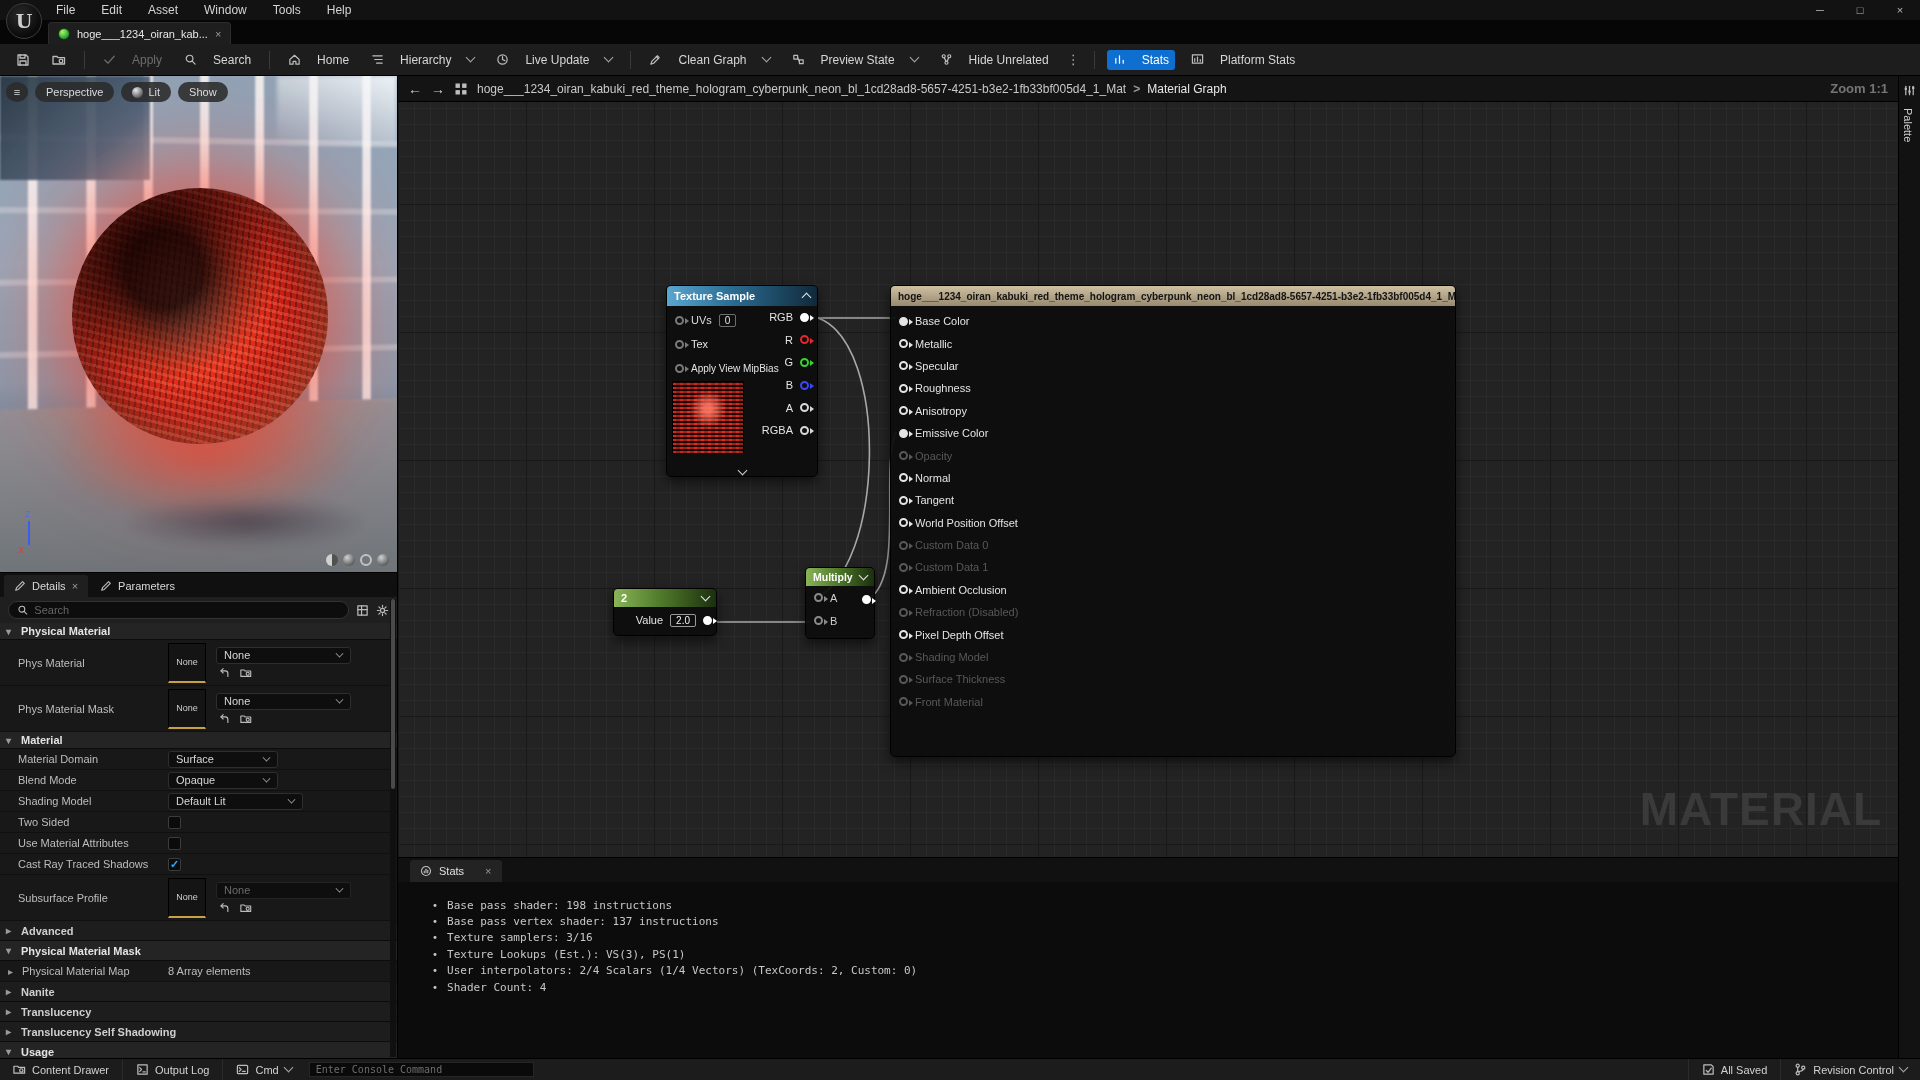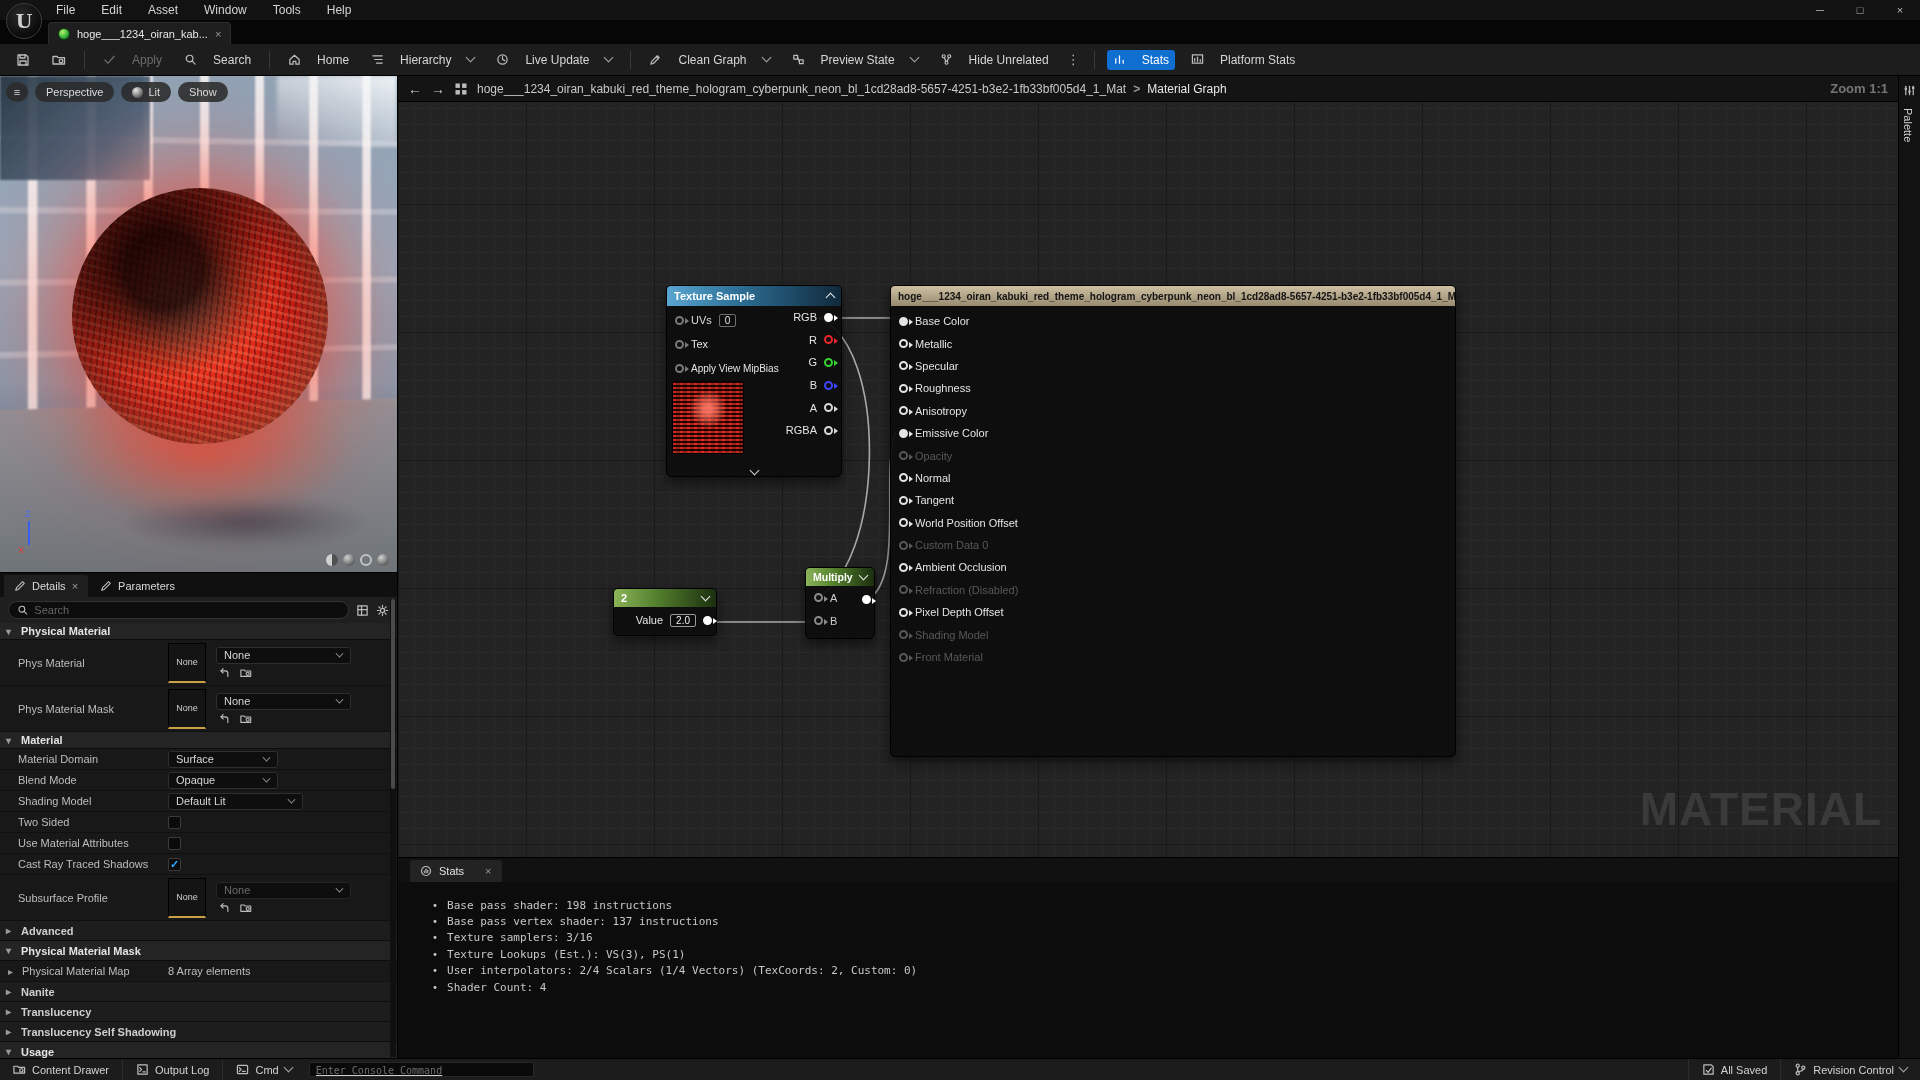--- a/index.html
+++ b/index.html
@@ -180,21 +180,21 @@
   #slines { margin:15px 0 0 34px; font-family:"DejaVu Sans Mono", monospace; font-size:11px; color:#c8c8c8; }
   .sline { height:16.4px; display:flex; align-items:center; gap:9px; }
   .sbul { font-size:10px; }
 
   
   #statusbar { left:0; top:1058px; width:1920px; height:22px; background:#1c1c1c; border-top:1px solid #000;
                display:flex; align-items:center; font-size:11px; color:#d2d2d2; }
   .sbtn { display:flex; align-items:center; gap:6px; padding:0 13px; height:100%; border-right:1px solid #2b2b2b; }
   .sbtn.noline { border-right:none; }
   #console { width:225px; height:15px; background:#0a0a0a; border:1px solid #262626; margin-left:4px;
-             display:flex; align-items:flex-end; padding:0 6px;text-decoration:underline; }
+             display:flex; align-items:center; padding:0 6px; }
   #console input { background:none; border:none; outline:none; width:100%; color:#8a8a8a;
                    font-family:"DejaVu Sans Mono", monospace; font-size:10px; }
   #console input::placeholder { color:#6e6e6e; }
   #sright { margin-left:auto; display:flex; height:100%; }
   #sright .sbtn { border-right:none; border-left:1px solid #2b2b2b; }
 </style>
 </head>
 <body>
 
 <div id="app">
@@ -564,21 +564,21 @@
       <span id="zoomlabel">Zoom 1:1</span>
     </div>
 
     <svg id="wires" width="1500" height="982">
       <path d="M420 242 C450 242 470 242 498 242"></path>
       <path d="M420 242 C492 268 486 494 417 522"></path>
       <path d="M316 546 C350 546 382 546 413 546"></path>
       <path d="M472 522 C506 498 482 394 498 356"></path>
     </svg>
 
-    <div class="node" style="left:268px; top:209px; width:176px; height:192px;">
+    <div class="node" style="left:268px; top:209px; width:152px; height:192px;">
       <div class="nhead hdr-blue">
           <span>Texture Sample</span>
           <span class="chev up"></span>
         </div>
       <div style="position:absolute; left:0; top:22px;">
         <div class="pin" style="height:24px; color:#dcdcdc;">
           <span class="pdot" style="color:#7a7a7a;"></span>
           <span>UVs</span>
           <span class="uvbox">0</span>
         </div>
@@ -691,35 +691,43 @@
             <span>Tangent</span>
           </div>
         <div class="pin">
             <span class="pdot"></span>
             <span>World Position Offset</span>
           </div>
         <div class="pin dis">
             <span class="pdot"></span>
             <span>Custom Data 0</span>
           </div>
+        <div class="pin dis">
+            <span class="pdot"></span>
+            <span>Custom Data 1</span>
+          </div>
         <div class="pin">
             <span class="pdot"></span>
             <span>Ambient Occlusion</span>
           </div>
         <div class="pin dis">
             <span class="pdot"></span>
             <span>Refraction (Disabled)</span>
           </div>
         <div class="pin">
             <span class="pdot"></span>
             <span>Pixel Depth Offset</span>
           </div>
         <div class="pin dis">
             <span class="pdot"></span>
             <span>Shading Model</span>
+          </div>
+        <div class="pin dis">
+            <span class="pdot"></span>
+            <span>Surface Thickness</span>
           </div>
         <div class="pin dis">
             <span class="pdot"></span>
             <span>Front Material</span>
           </div>
       </div>
     </div>
 
     <div id="watermark">MATERIAL</div>
 

